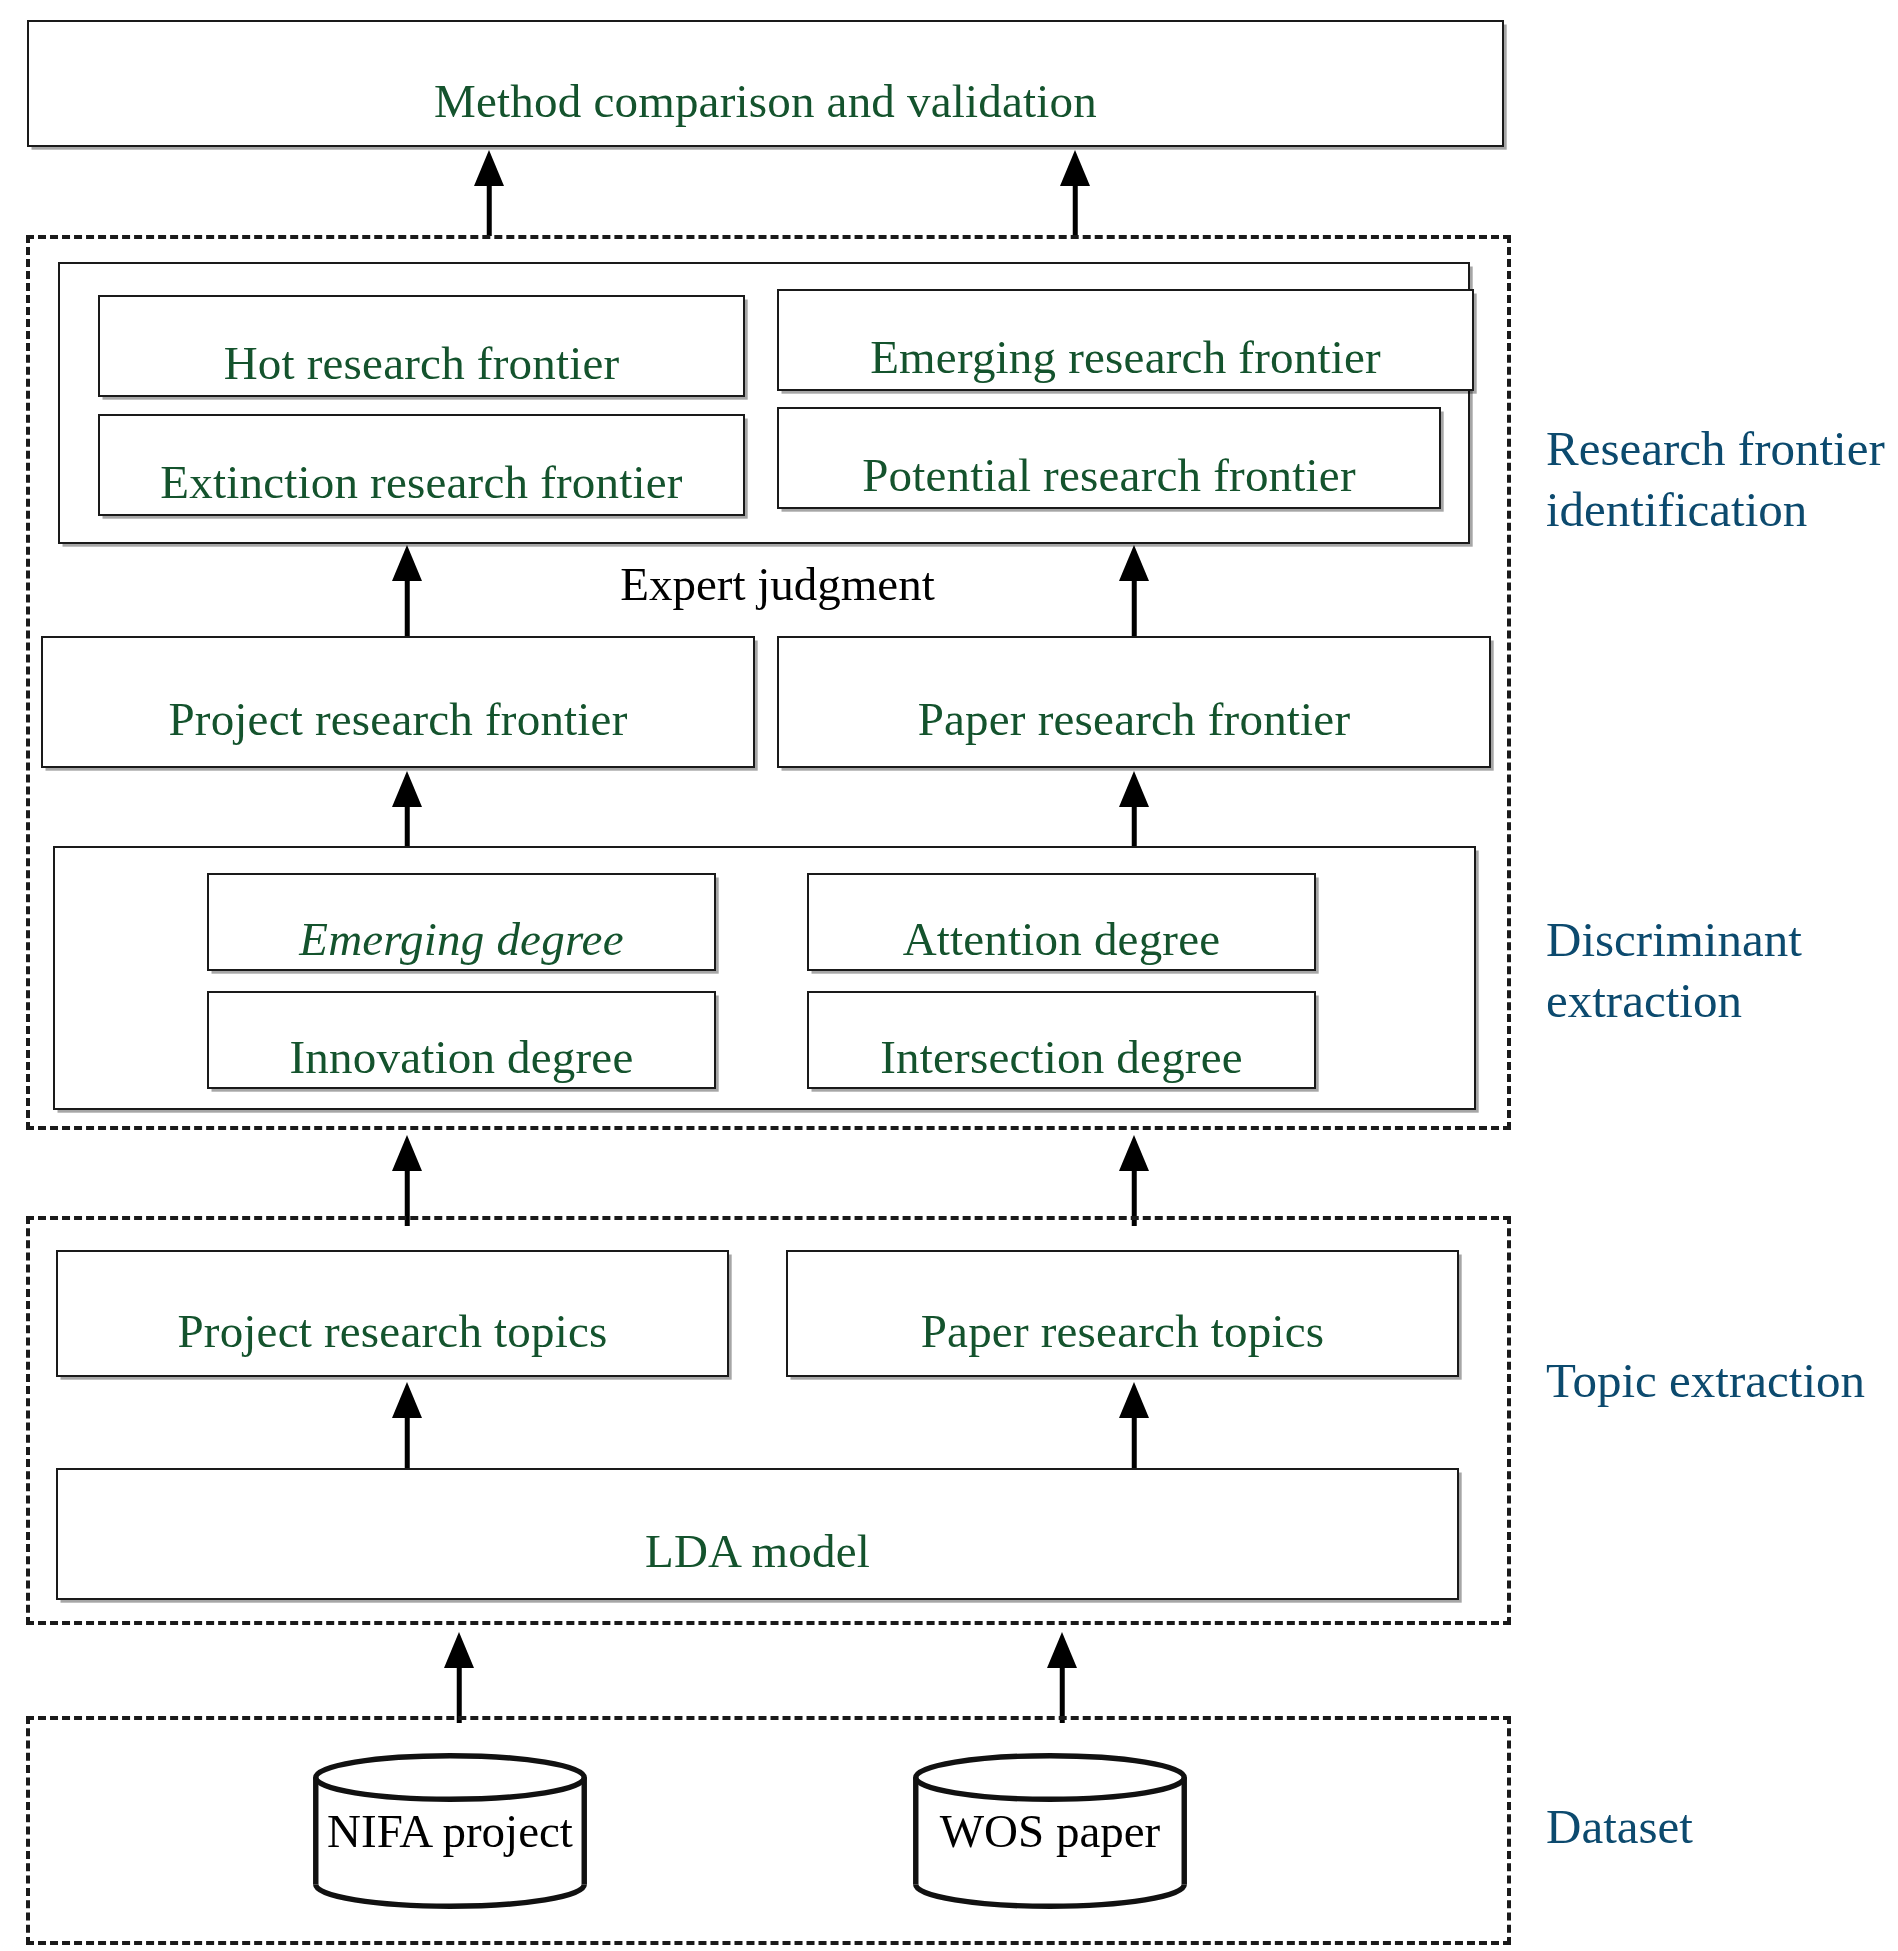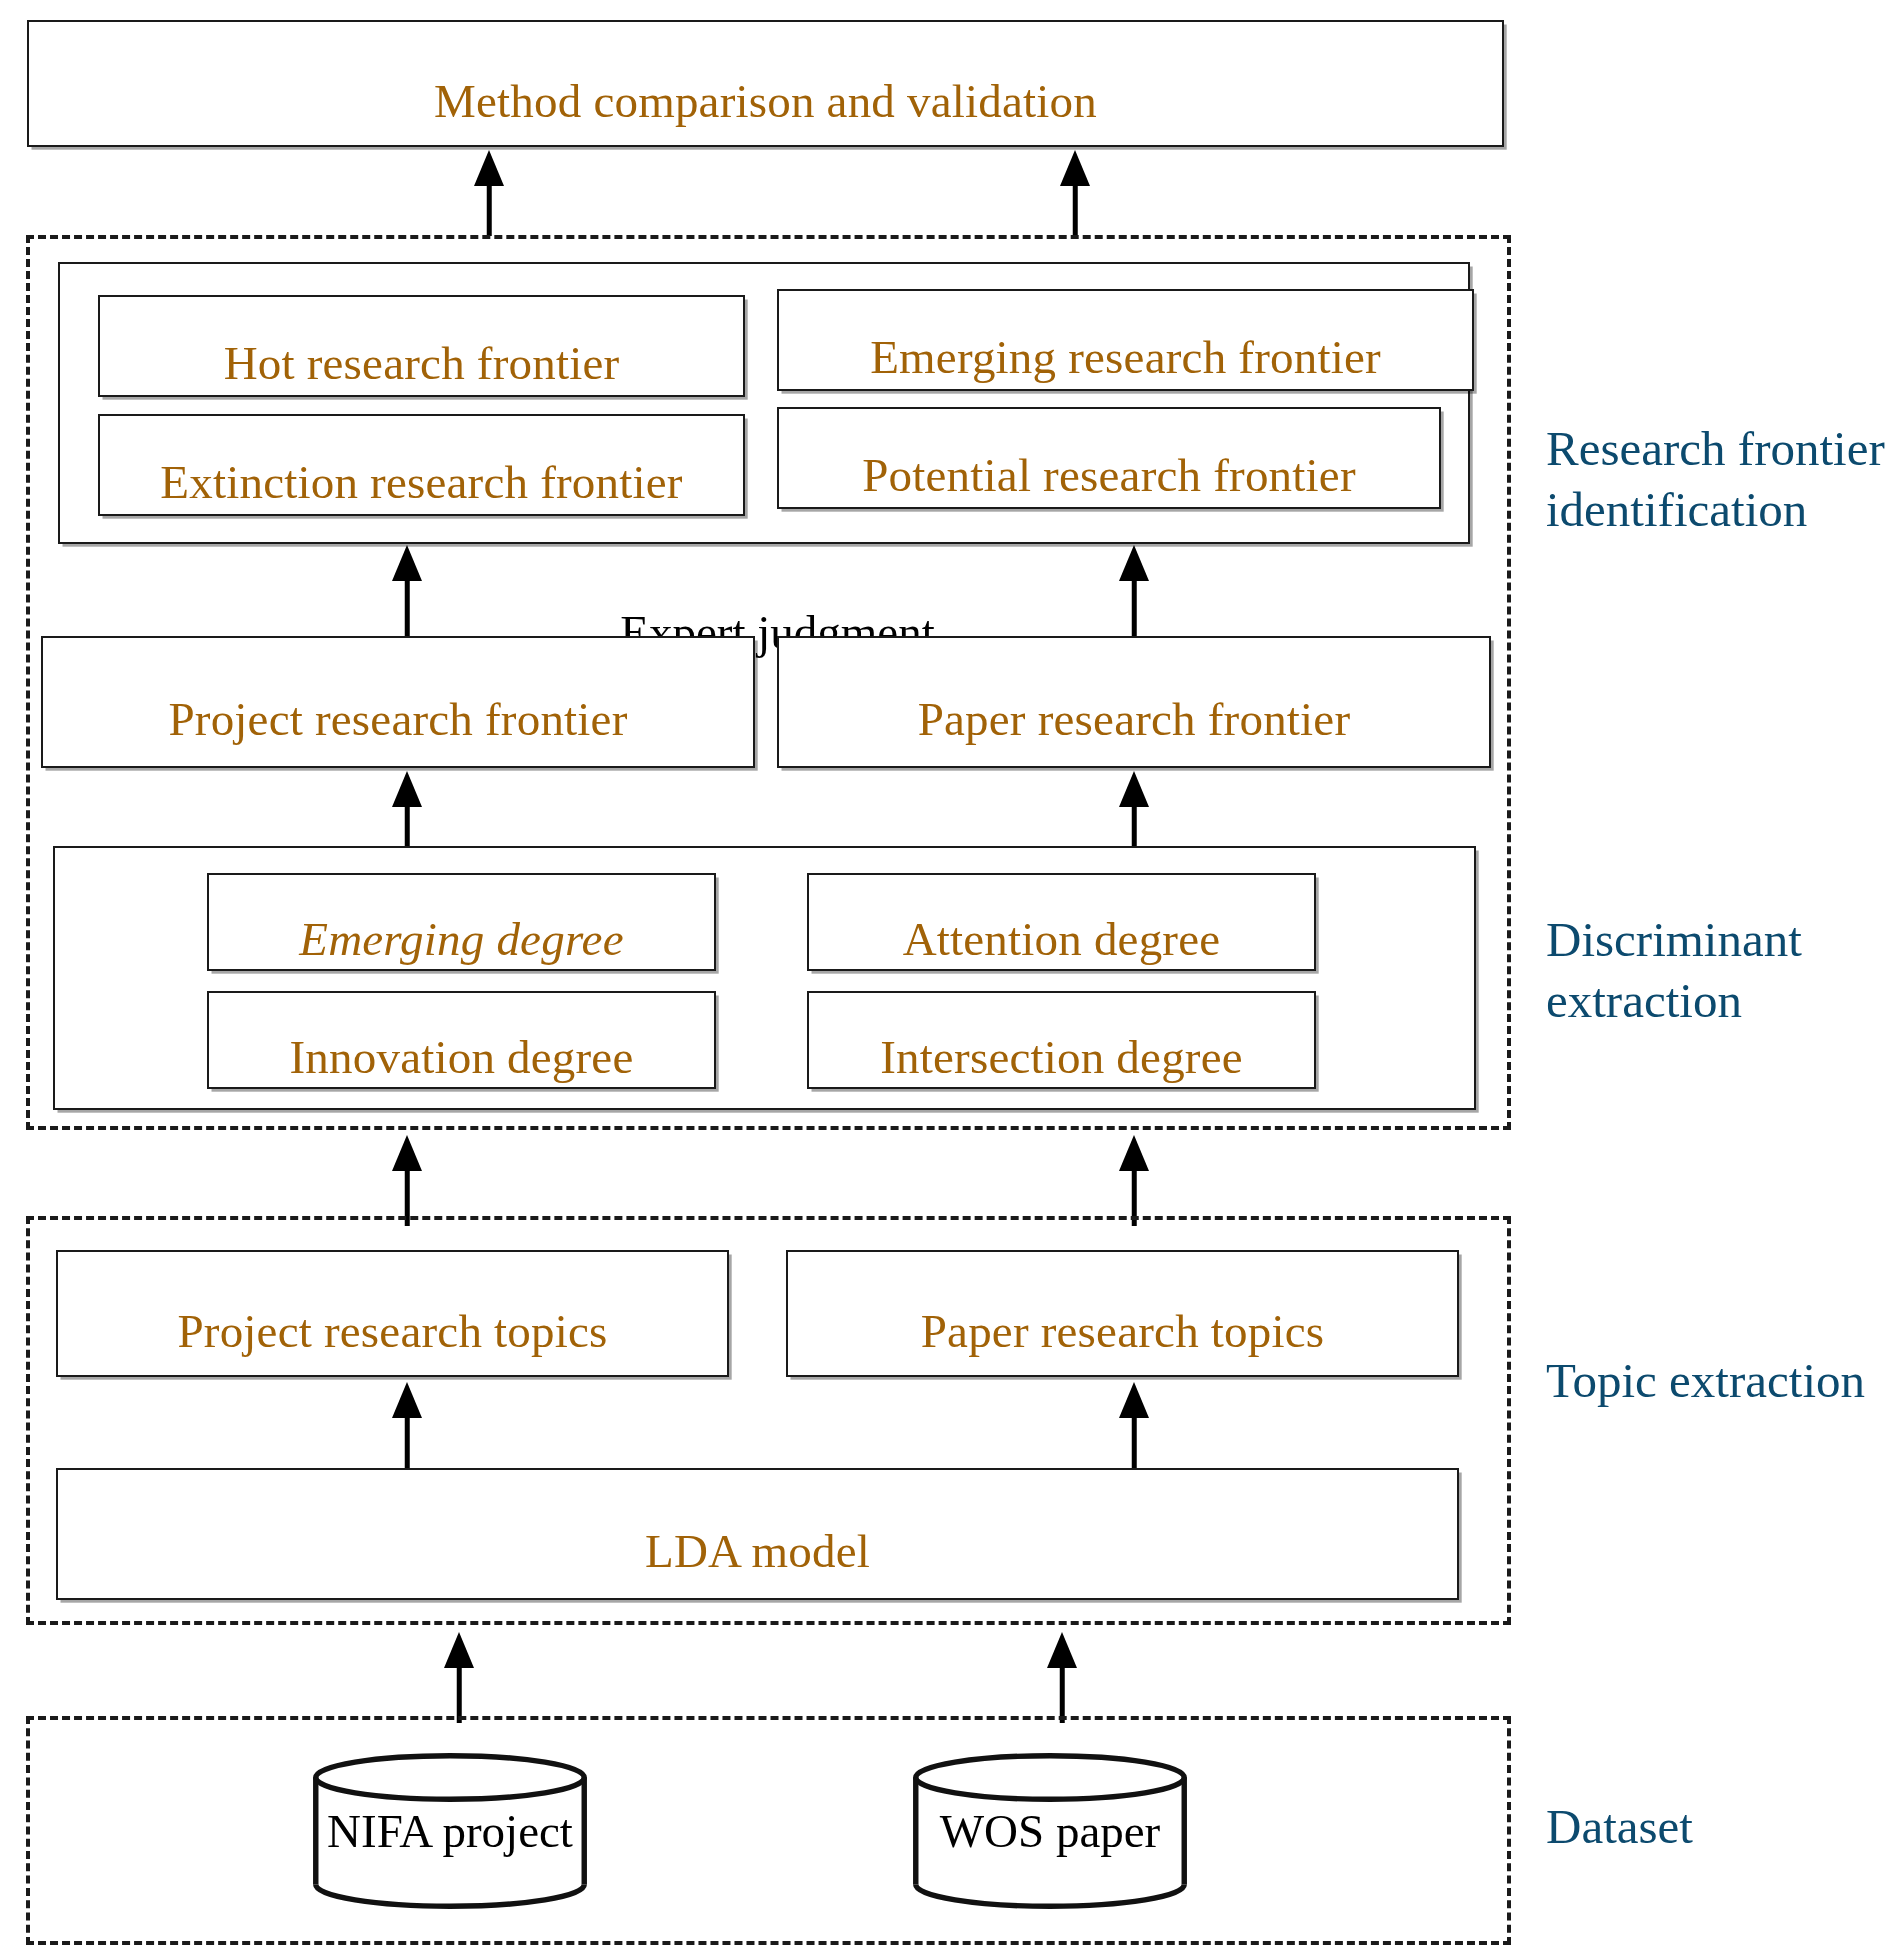--- a/index.html
+++ b/index.html
@@ -30,21 +30,21 @@
     align-items: center;
     justify-content: center;
     text-align: center;
     box-shadow: 3.6px 3.6px 0 -0.9px rgba(0,0,0,0.35);
   }
   .node .label {
     font-size: 47px;
     line-height: 1.1;
     letter-spacing: 0.2px;
     white-space: nowrap;
-    color: #a16207;
+    color: #14532d;
     margin-top: 36px;
   }
 
   
   .group-frame {
     background: #ffffff;
     border: 2.7px solid #1a1a1a;
     box-shadow: 3.6px 3.6px 0 -0.9px rgba(0,0,0,0.35);
   }
 
@@ -134,21 +134,21 @@
   <div class="abs node" style="left:777px; top:289px; width:697px; height:102px;">
     <span class="label">Emerging research frontier</span>
   </div>
   <div class="abs node" style="left:98px; top:414px; width:647px; height:102px;">
     <span class="label">Extinction research frontier</span>
   </div>
   <div class="abs node" style="left:777px; top:407px; width:664px; height:102px;">
     <span class="label">Potential research frontier</span>
   </div>
 
-  <div class="abs annotation" style="left:505px; top:559px; width:545px;margin-top:48px;">
+  <div class="abs annotation" style="left:505px; top:559px; width:545px;">
     <span>Expert judgment</span>
   </div>
 
   <div class="abs arrow-up" style="left:389px; top:545px; width:36px; height:91px;">
     <div class="shaft" style="top:16.4px; height:75px;"></div>
     <div class="head"></div>
   </div>
   <div class="abs arrow-up" style="left:1116px; top:545px; width:36px; height:91px;">
     <div class="shaft" style="top:16.4px; height:75px;"></div>
     <div class="head"></div>

